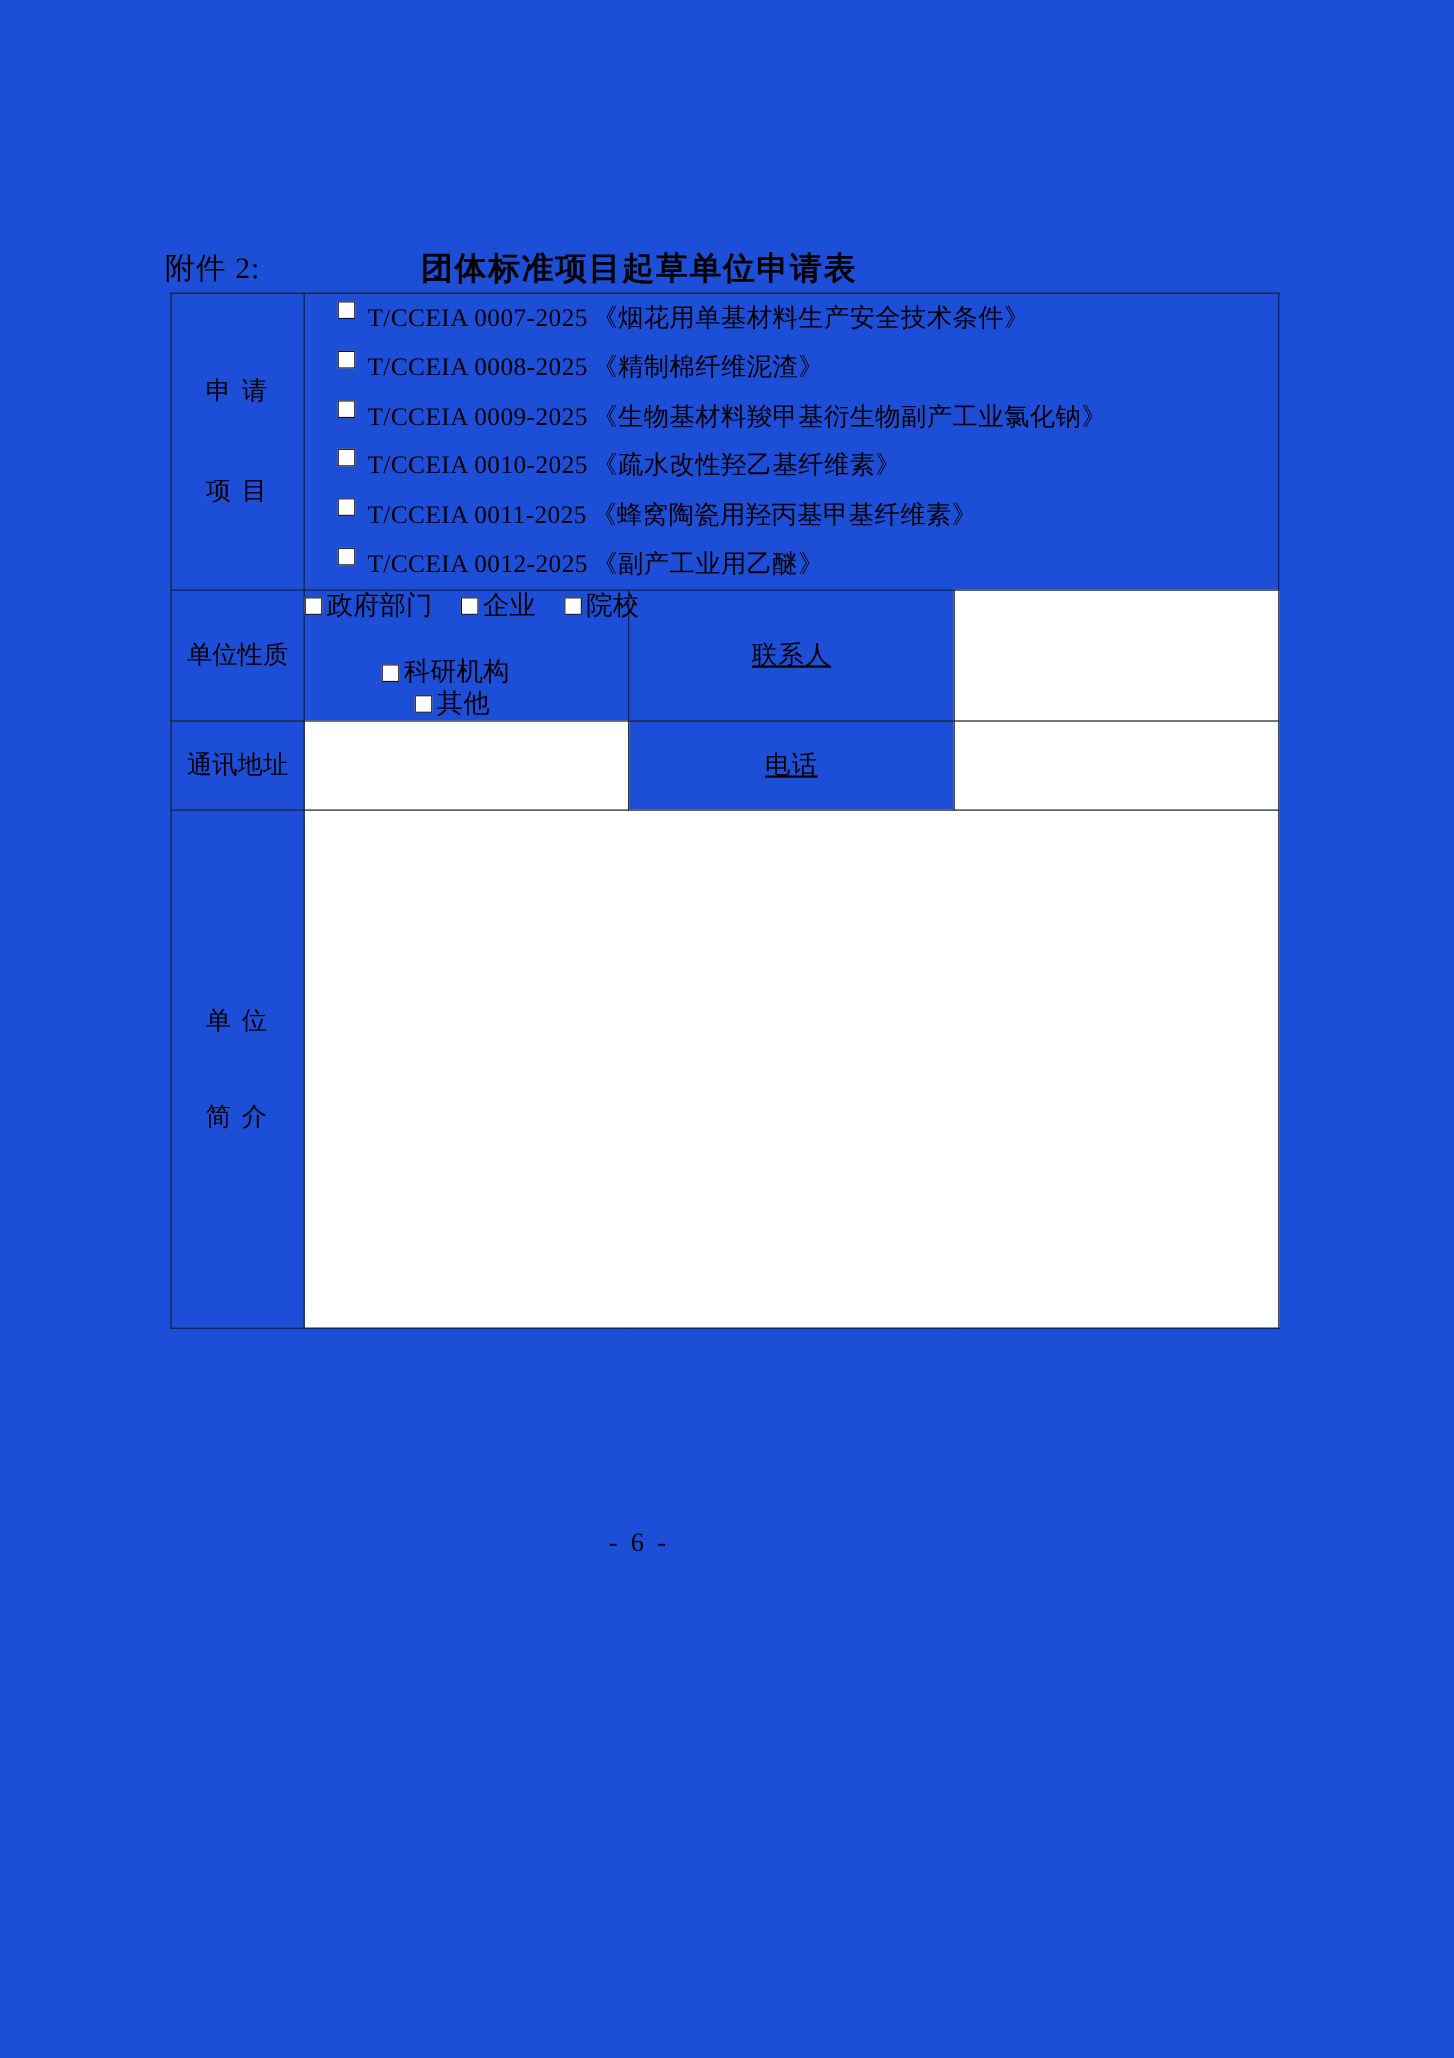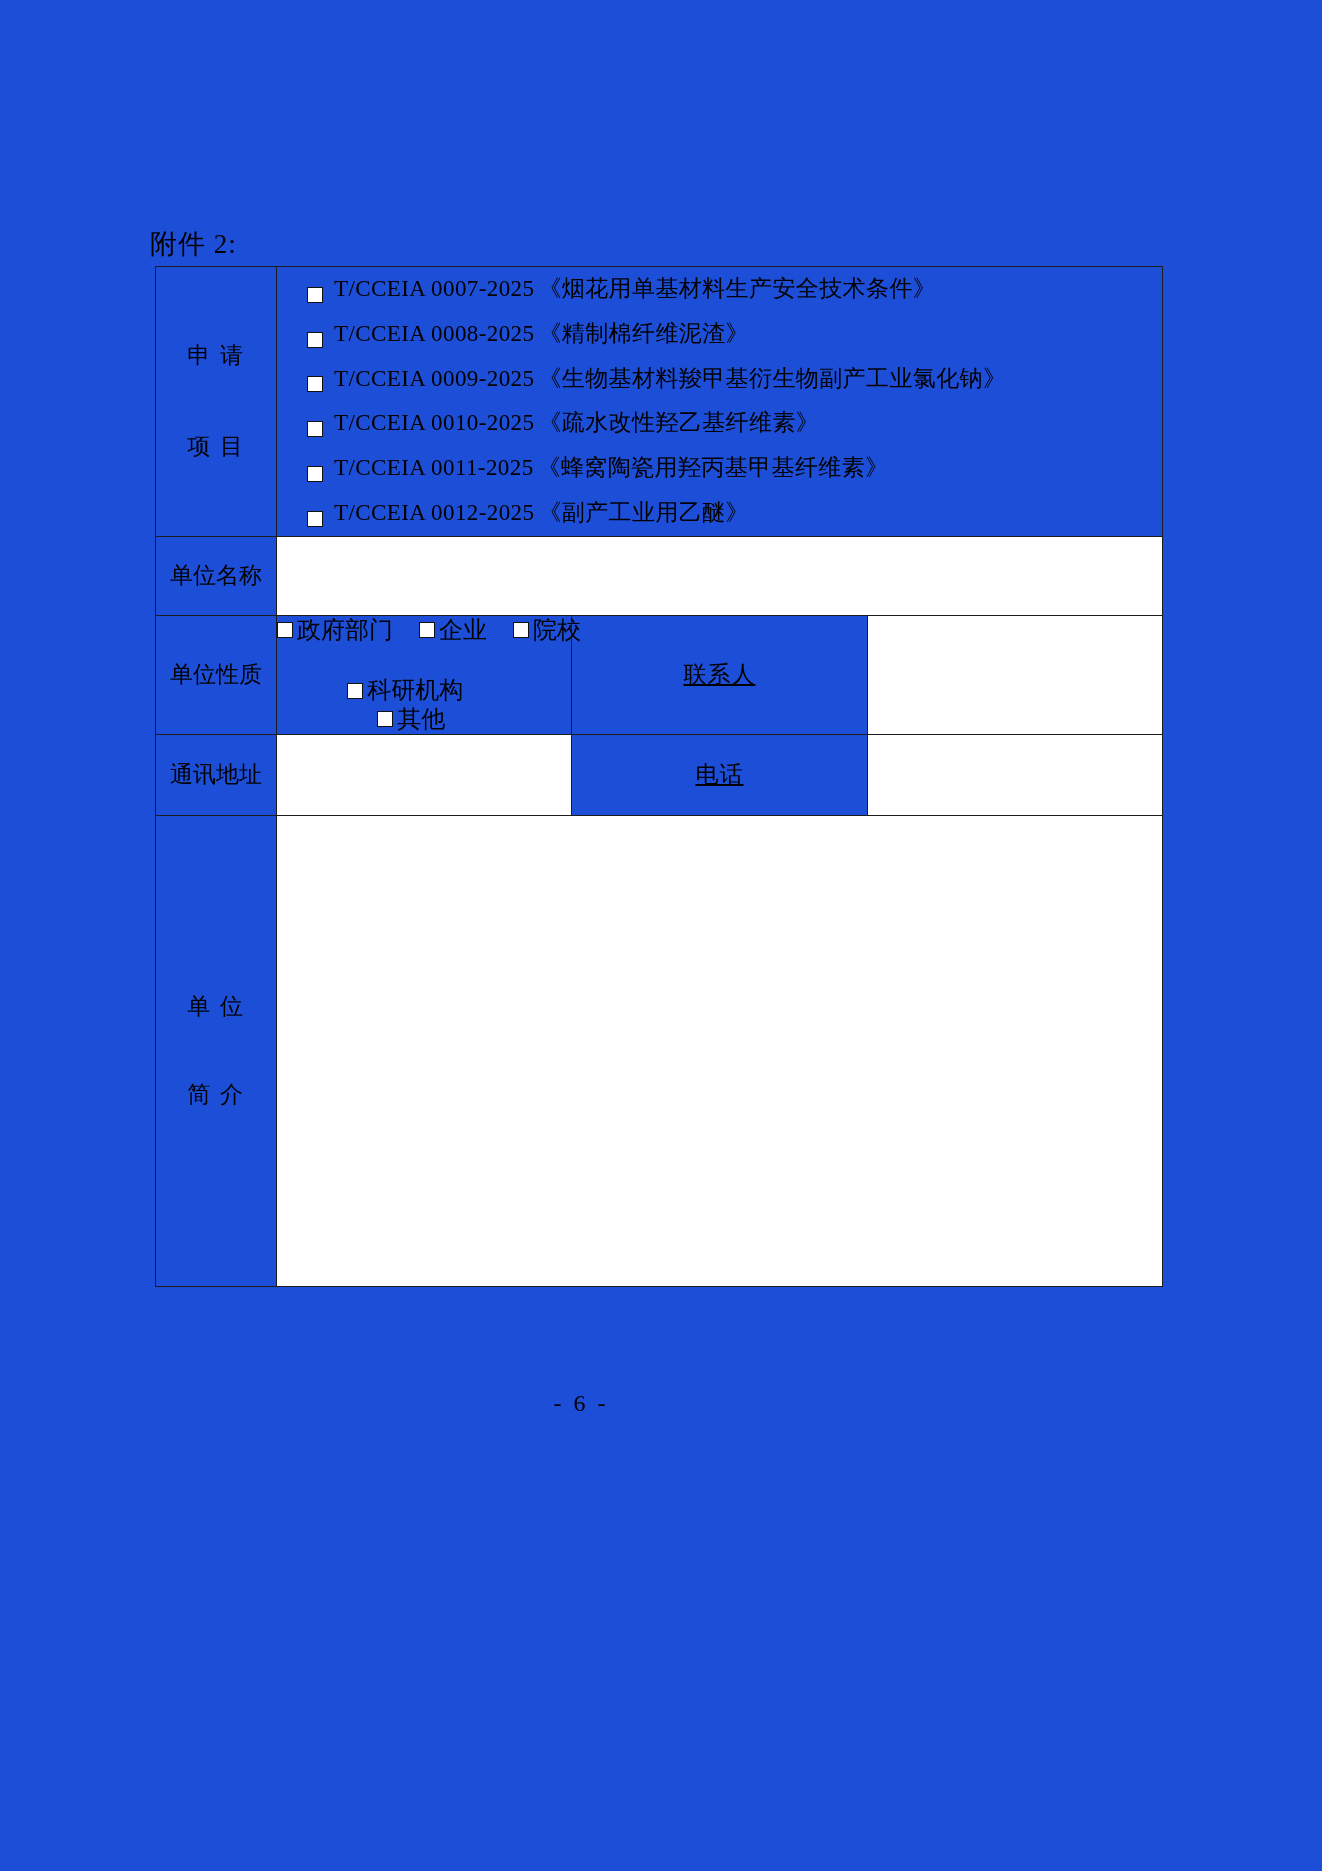--- a/index.html
+++ b/index.html
@@ -90,21 +90,21 @@
   .proj-cell {
     padding: 22px 0 22px 0;
   }
   .proj-list {
     list-style: none;
     margin: 0;
     padding: 0 10px 0 30px;
   }
   .proj-list li {
     display: flex;
-    align-items: flex-end;
+    align-items: flex-start;
     font-size: 23px;
     line-height: 1.25;
     margin: 0;
     padding: 8px 0;
     white-space: nowrap;
   }
   .cbx {
     display: inline-block;
     width: 14px;
     height: 14px;
@@ -200,20 +200,21 @@
     padding-right: 160px;
   }
 </style>
 </head>
 <body>
 
 <div class="page">
 
   <div class="header-row">
     <div class="attach-label">附件 2:</div>
+    <div class="doc-title">团体标准项目起草单位申请表</div>
   </div>
 
   <table class="form-table">
 
     <tbody>
         <tr>
       <td class="lbl-cell">
         <span class="lbl-stack">
           <span>申 请</span>
           <span>项 目</span>
@@ -248,24 +249,20 @@
           </li>
           <li>
             <span class="cbx"></span>
             <span class="proj-code">T/CCEIA 0012-2025</span>
             <span class="proj-name">《副产工业用乙醚》</span>
           </li>
         </ul>
       </td>
     </tr>
 
-    <tr>
-      <td class="lbl-cell">单位名称</td>
-      <td class="blank-cell value-cell" colspan="3"></td>
-    </tr>
 
     <tr>
       <td class="lbl-cell">单位性质</td>
       <td class="nature-cell">
         <div class="nature-line">
           <span class="nature-opt">
             <span class="cbx"></span>
             <span>政府部门</span>
           </span>
           <span class="nature-opt">

